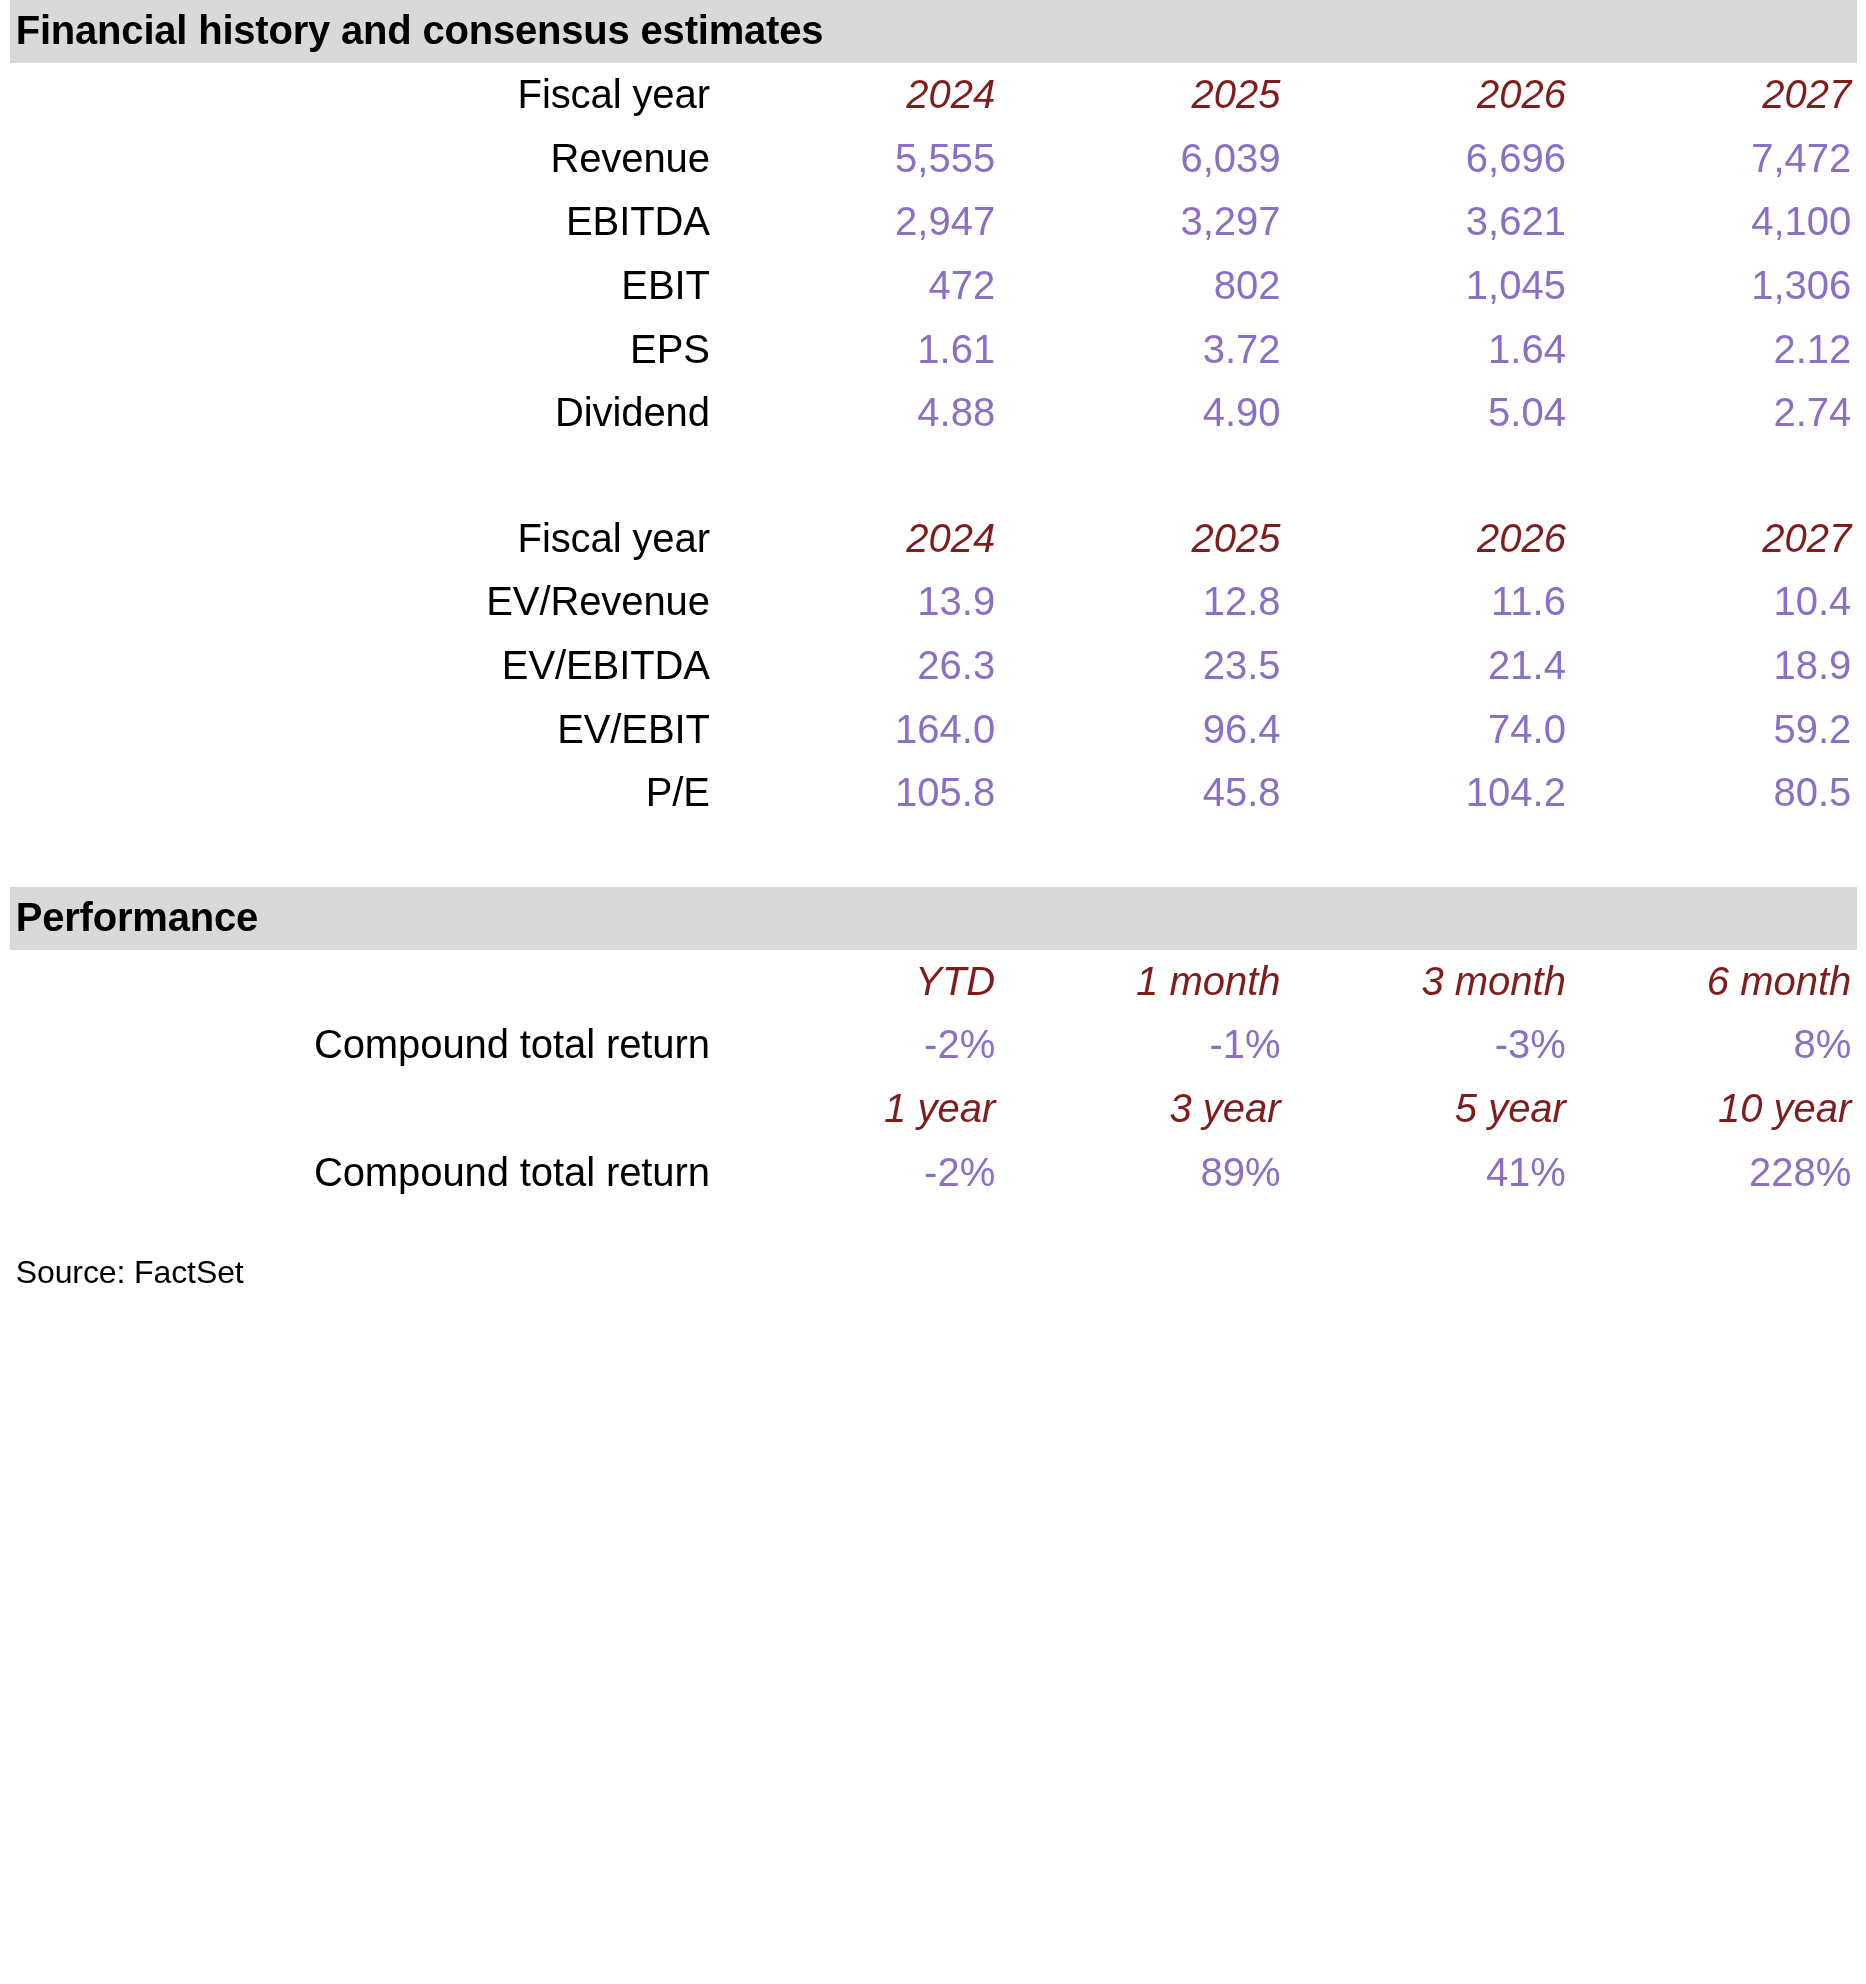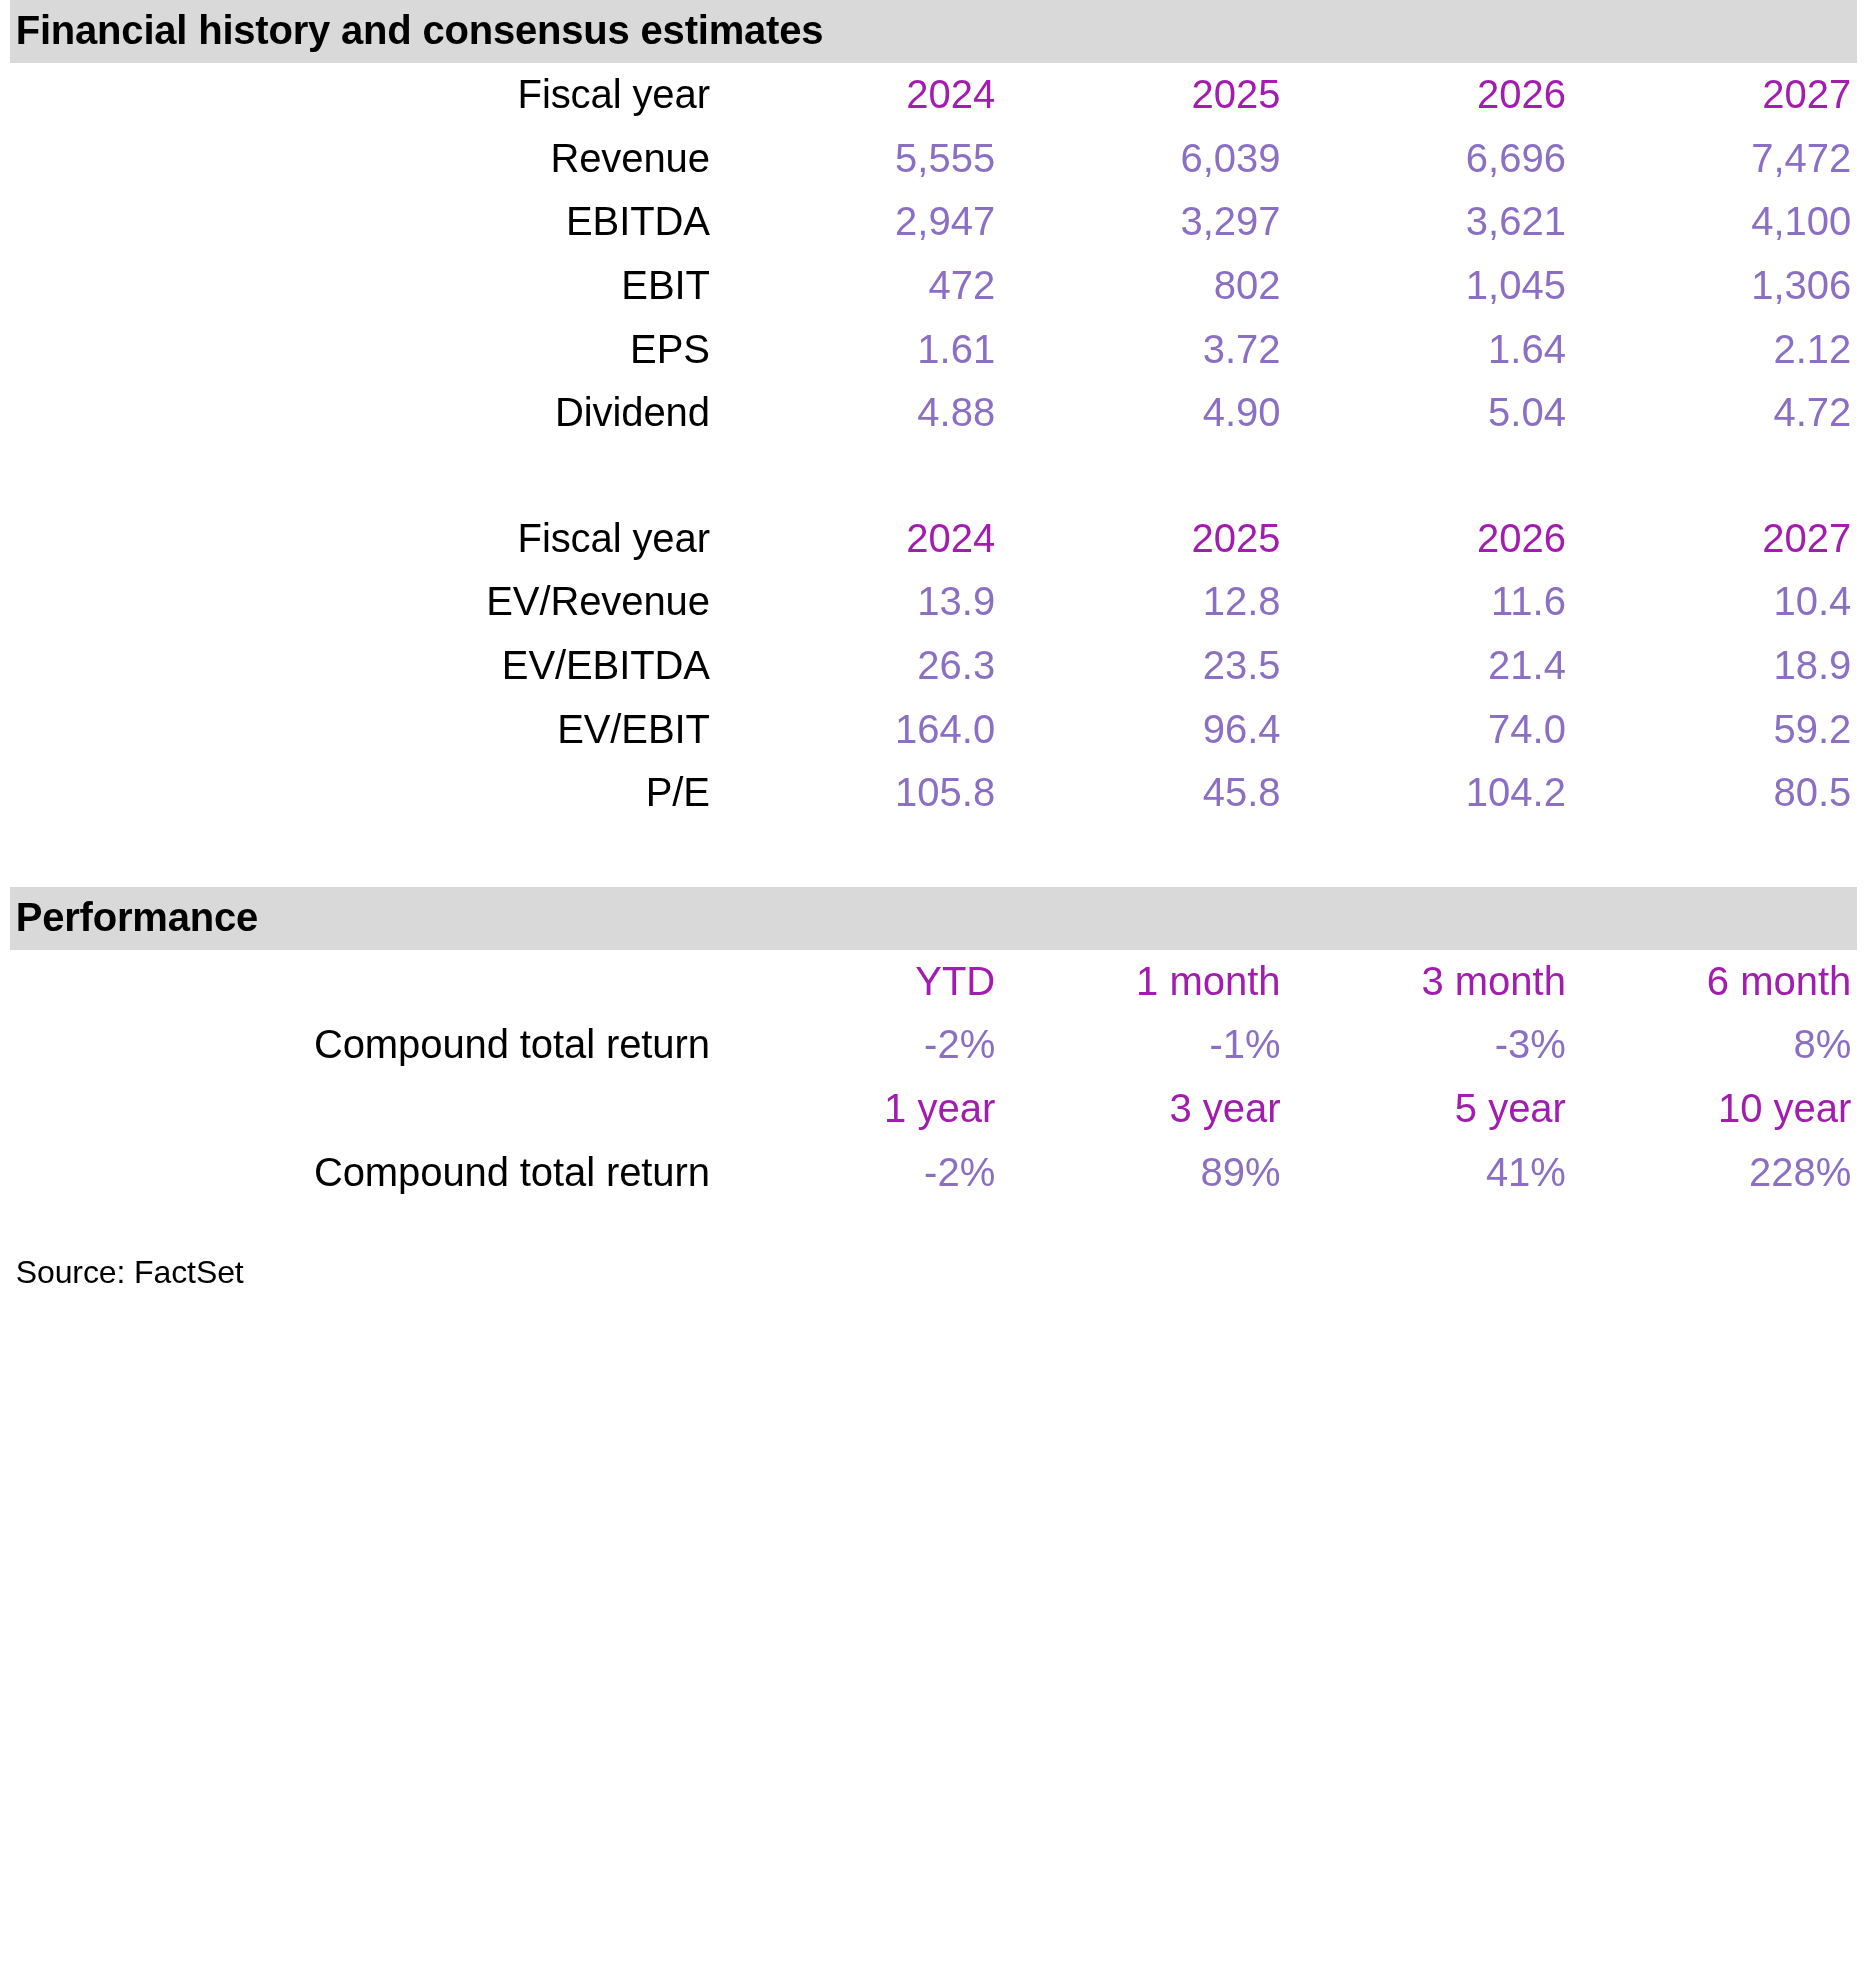--- a/index.html
+++ b/index.html
@@ -47,21 +47,22 @@
     letter-spacing: -0.1px;
   }
   td.num {
     font-size: 40px;
     padding: 9.3px 5.7px 9.3px 5.7px;
     text-align: right;
     color: #8b6fc4;
     white-space: nowrap;
   }
   td.num.hdr {
-    color: #a21caf;
+    color: #7f1d1d;
+    font-style: italic;
   }
 
   .spacer-lg { height: 62px; }
   .spacer-md { height: 43px; }
 
   .source {
     font-size: 32px;
     padding: 7.2px 5.7px;
     letter-spacing: -0.1px;
   }
@@ -116,21 +117,21 @@
         <td class="num">1.61</td>
         <td class="num">3.72</td>
         <td class="num">1.64</td>
         <td class="num">2.12</td>
       </tr>
       <tr>
         <td class="rowlabel">Dividend</td>
         <td class="num">4.88</td>
         <td class="num">4.90</td>
         <td class="num">5.04</td>
-        <td class="num">4.72</td>
+        <td class="num">2.74</td>
       </tr>
     </tbody>
   </table>
 
   <div class="spacer-lg"></div>
 
   <table class="block">
     <colgroup>
         <col class="label">
         <col class="val">

